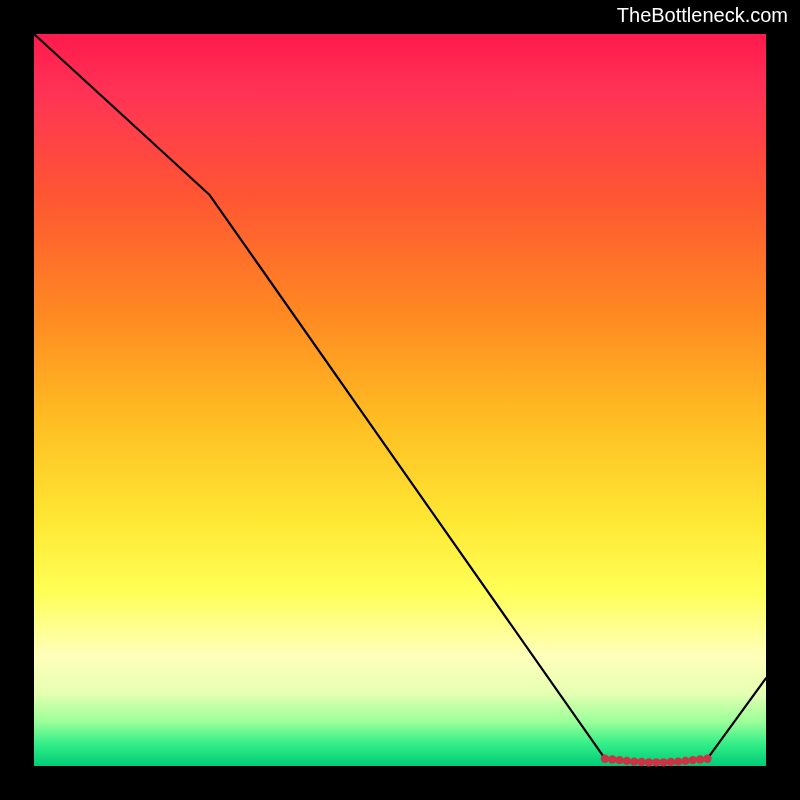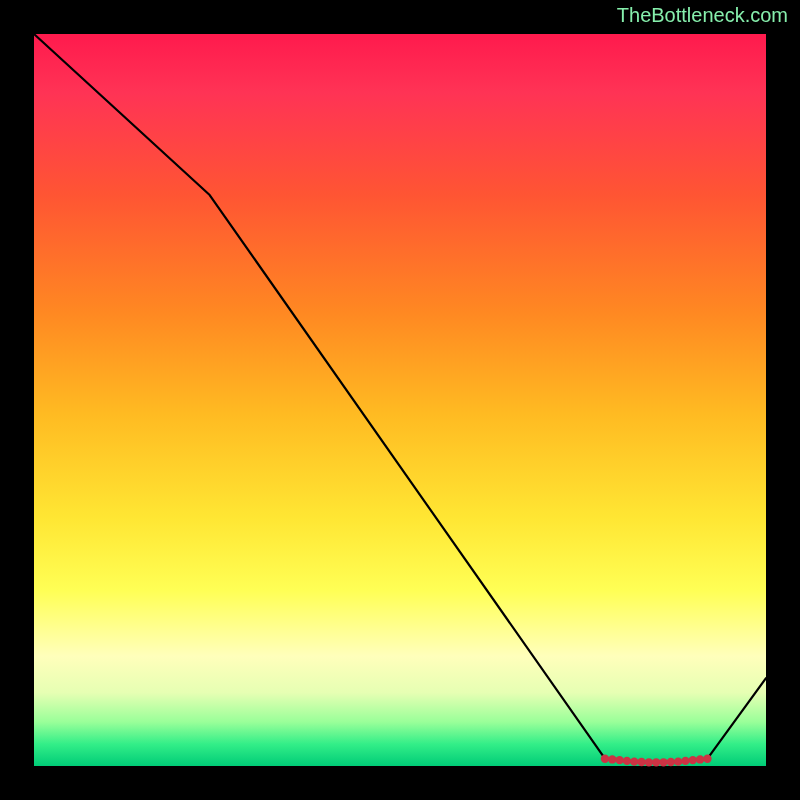--- a/index.html
+++ b/index.html
@@ -13,21 +13,21 @@
   }
   .container {
     position: relative;
     width: 800px;
     height: 800px;
   }
   .attribution {
     position: absolute;
     top: 4px;
     right: 12px;
-    color: #86efac;
+    color: #ffffff;
     font-size: 20px;
     font-weight: 400;
     z-index: 10;
   }
   .plot-area {
     position: absolute;
     left: 34px;
     top: 34px;
     width: 732px;
     height: 732px;

